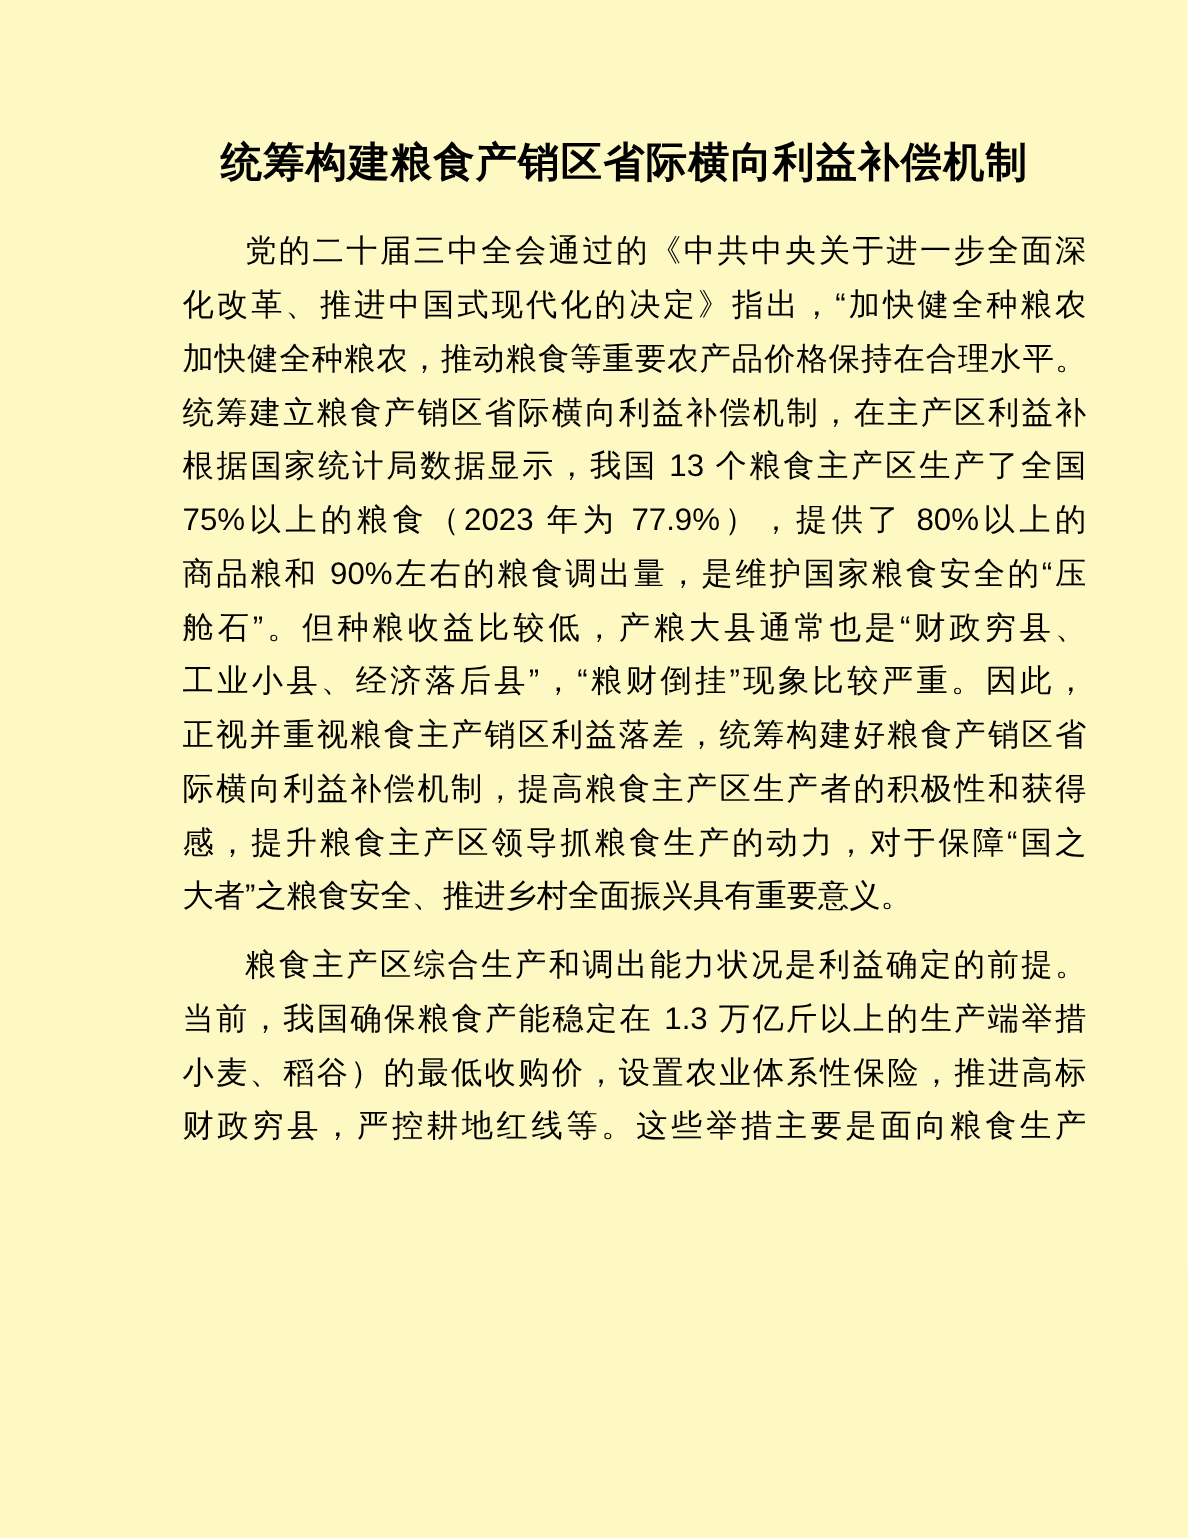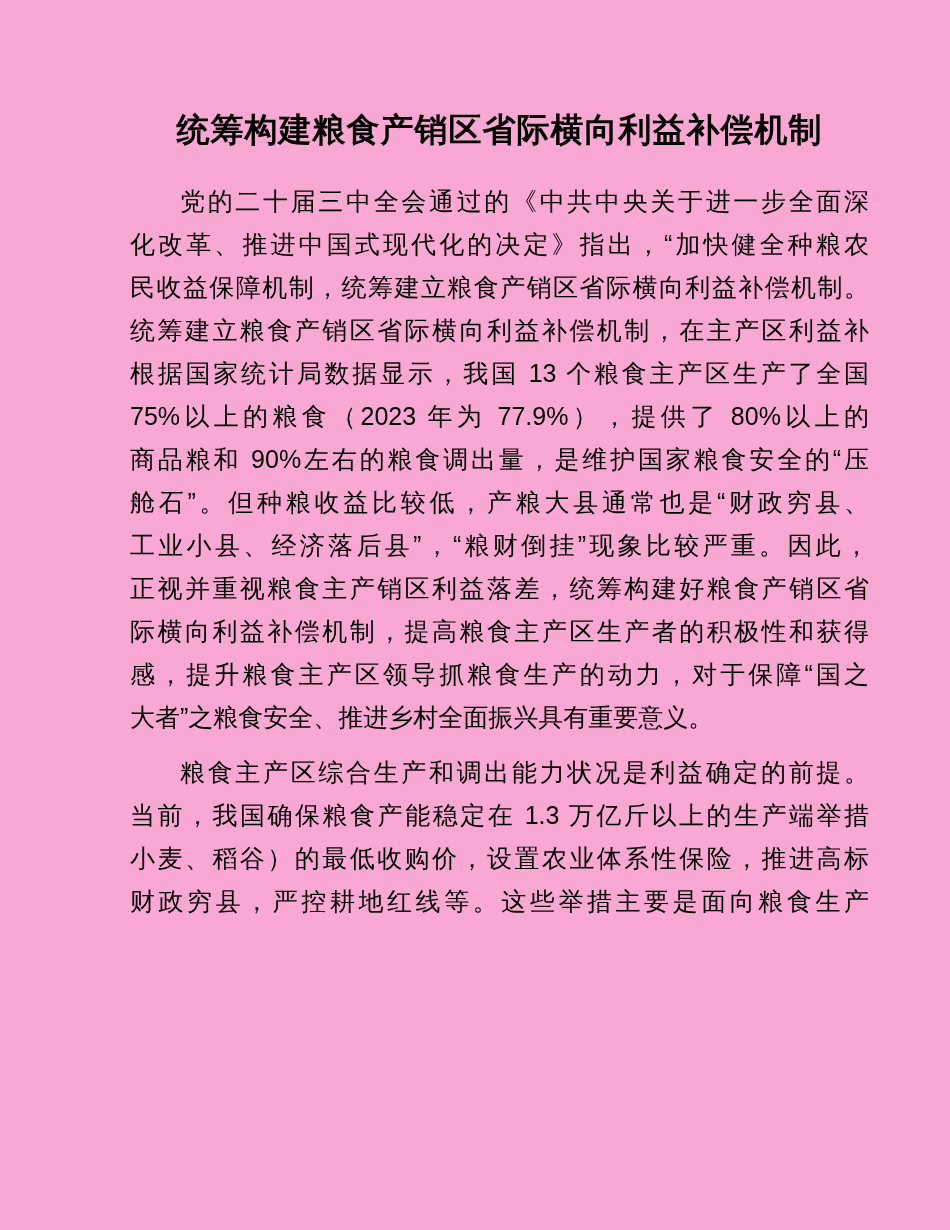--- a/index.html
+++ b/index.html
@@ -4,37 +4,38 @@
 <style>
   html, body {
     margin: 0;
     padding: 0;
     background: #ffffff;
   }
   .page {
     position: relative;
     width: 950px;
     height: 1230px;
-    background: #f9a8d4;
+    background: #fef9c3;
     color: #000000;
     font-family: "Liberation Sans", sans-serif;
     box-sizing: border-box;
     padding: 100px 81px 0 130px;
     overflow: hidden;
   }
   .doc-title {
     margin: 0 0 20px 0;
     font-size: 33px;
     font-weight: bold;
     line-height: 60px;
     text-align: center;
     letter-spacing: 1px;
   }
   .doc-body {
     font-size: 25px;
+    margin-left: 16px;
   }
   .paragraph {
     margin: 0;
   }
   .paragraph + .paragraph {
     margin-top: 12px;
   }
   .line {
     line-height: 43px;
     text-align: justify;
@@ -51,21 +52,21 @@
 </style>
 </head>
 <body>
 
 <div class="page">
   <h1 class="doc-title">统筹构建粮食产销区省际横向利益补偿机制</h1>
   <div class="doc-body">
       <div class="paragraph">
         <div class="line first">党的二十届三中全会通过的《中共中央关于进一步全面深</div>
         <div class="line">化改革、推进中国式现代化的决定》指出，“加快健全种粮农</div>
-        <div class="line">民收益保障机制，统筹建立粮食产销区省际横向利益补偿机制。</div>
+        <div class="line">加快健全种粮农，推动粮食等重要农产品价格保持在合理水平。</div>
         <div class="line">统筹建立粮食产销区省际横向利益补偿机制，在主产区利益补</div>
         <div class="line">根据国家统计局数据显示，我国 13 个粮食主产区生产了全国</div>
         <div class="line">75%以上的粮食（2023 年为 77.9%），提供了 80%以上的</div>
         <div class="line">商品粮和 90%左右的粮食调出量，是维护国家粮食安全的“压</div>
         <div class="line">舱石”。但种粮收益比较低，产粮大县通常也是“财政穷县、</div>
         <div class="line">工业小县、经济落后县”，“粮财倒挂”现象比较严重。因此，</div>
         <div class="line">正视并重视粮食主产销区利益落差，统筹构建好粮食产销区省</div>
         <div class="line">际横向利益补偿机制，提高粮食主产区生产者的积极性和获得</div>
         <div class="line">感，提升粮食主产区领导抓粮食生产的动力，对于保障“国之</div>
         <div class="line last">大者”之粮食安全、推进乡村全面振兴具有重要意义。</div>

